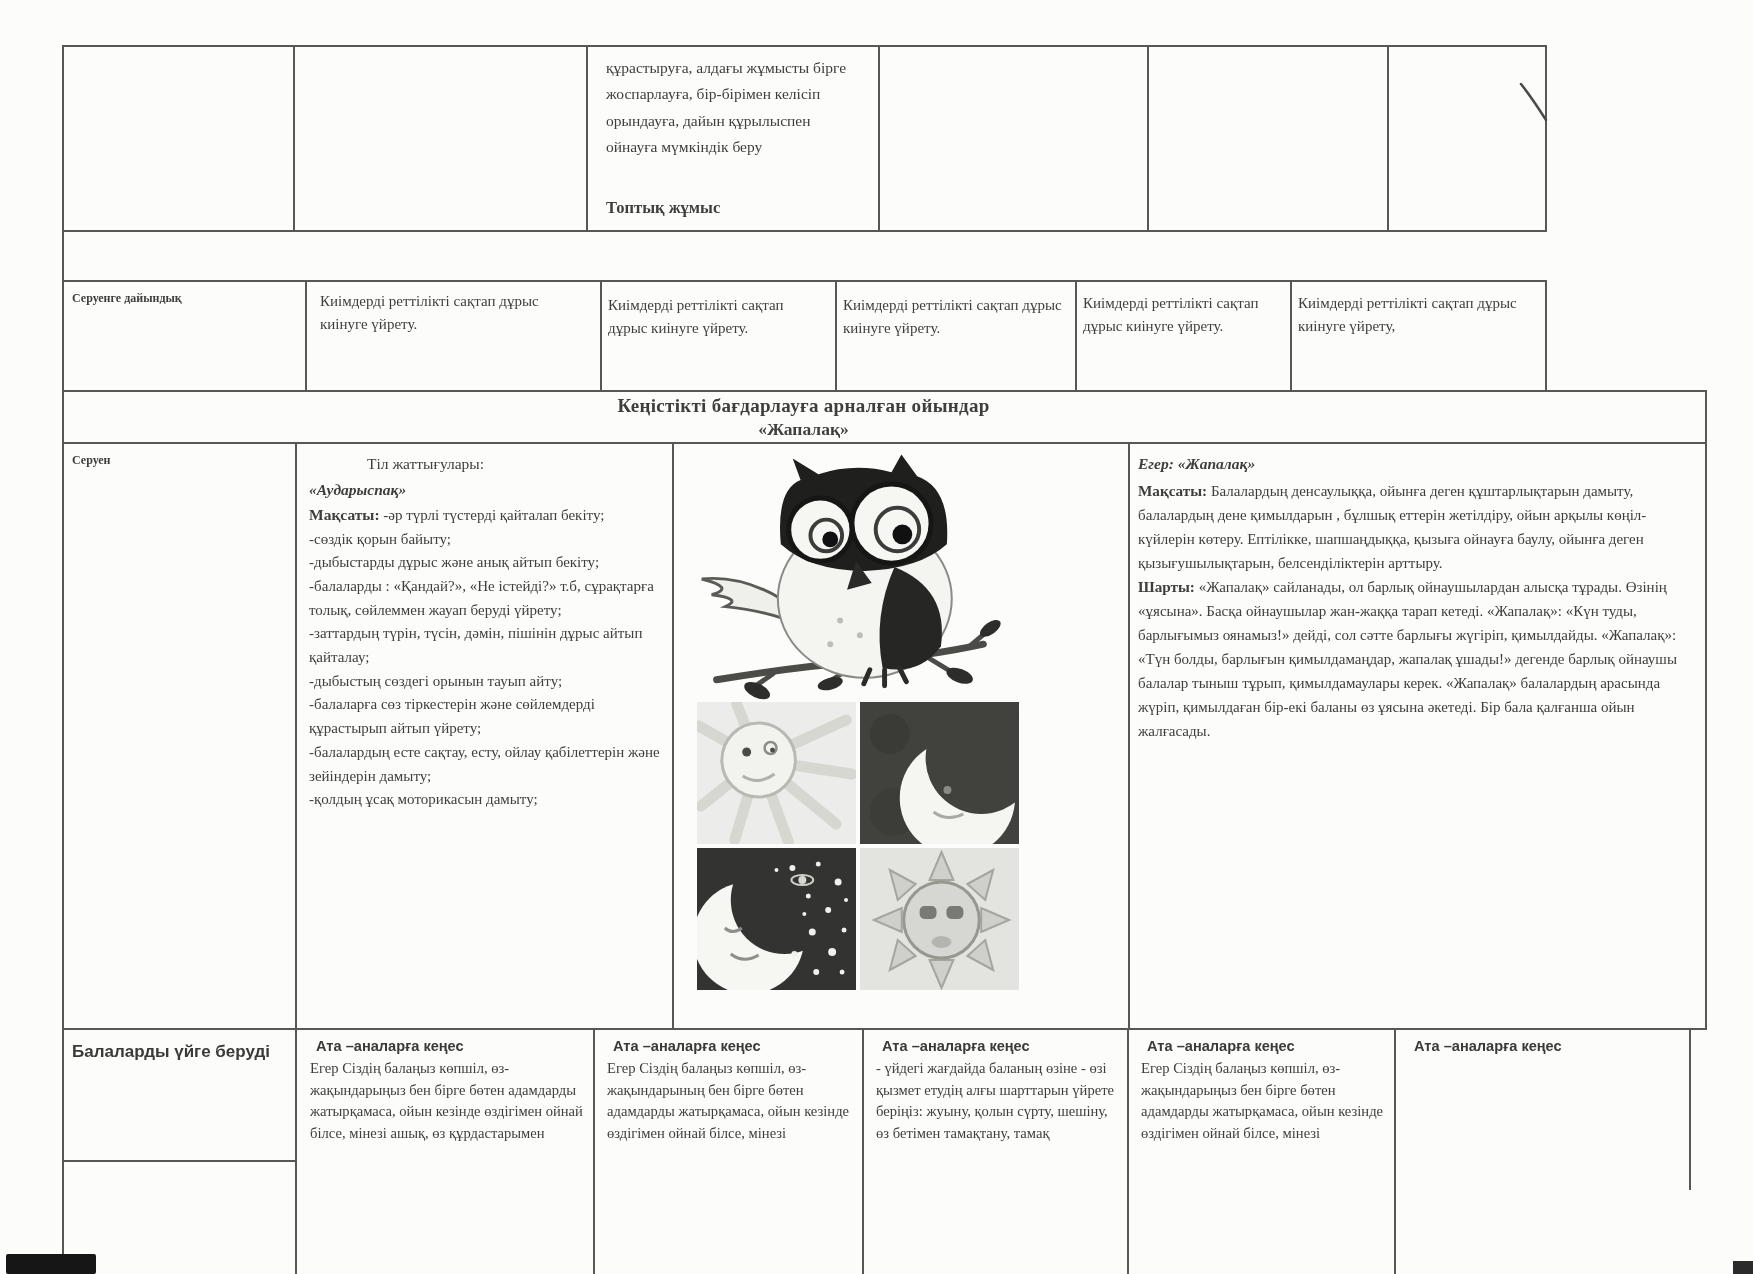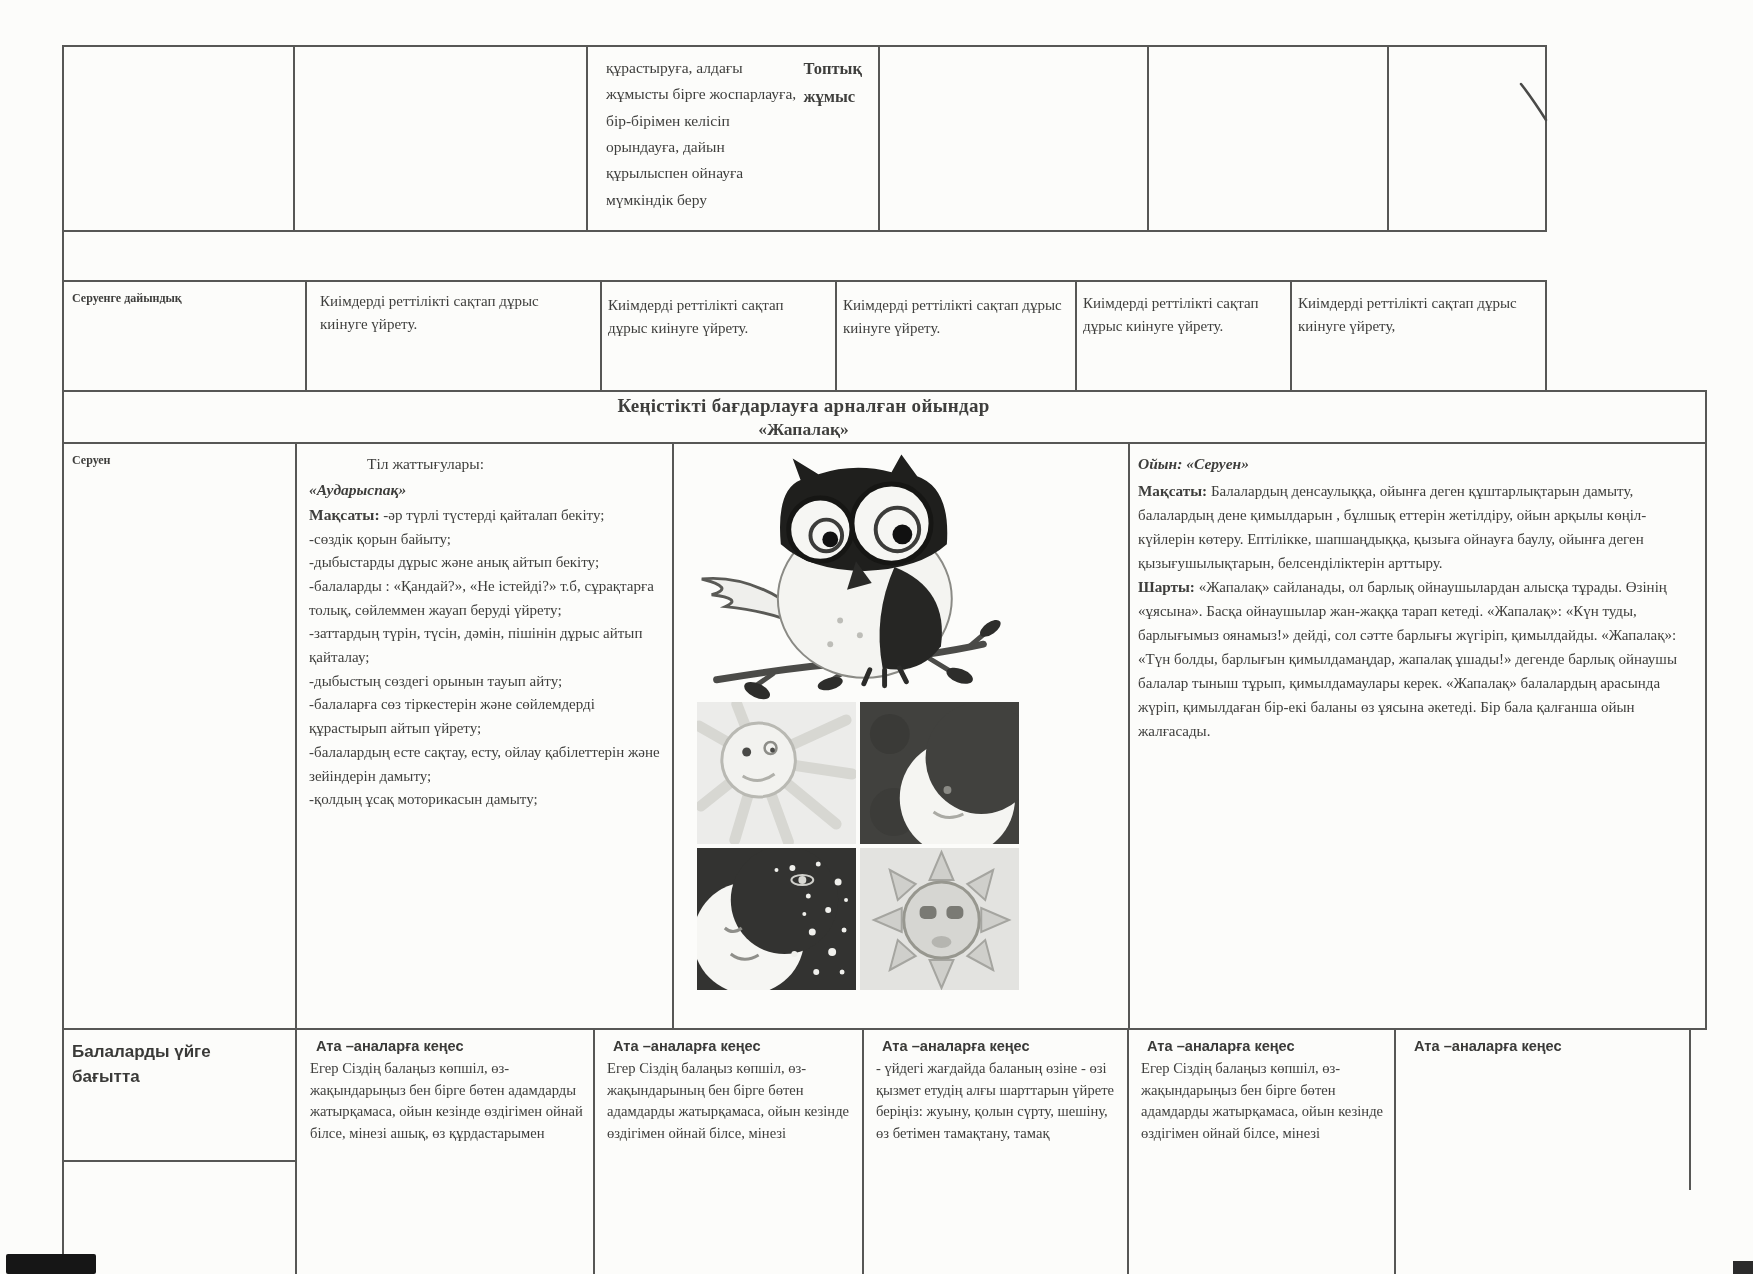--- a/index.html
+++ b/index.html
@@ -11,21 +11,21 @@
     color:#3e3e3c;
   }
   .gridline { position:absolute; background:#575755; }
   .gridline.h { height:2px; }
   .gridline.v { width:2px; }
 
   .cell { position:absolute; }
 
   .row-label { font-weight:bold; font-size:12px; line-height:1.35; }
 
-  .top-goal-cell { display:flex; flex-direction:row; justify-content:space-between;
+  .top-goal-cell { display:flex; flex-direction:column; justify-content:space-between;
     font-size:15.5px; line-height:1.7; }
   .top-goal-footer { font-weight:bold; font-size:16.5px; }
 
   .hunters-cell { font-size:15px; line-height:1.7; }
 
   .prep-cell { font-size:15px; line-height:1.55; }
 
   .games-header { text-align:center; font-weight:bold; }
   .games-header .l1 { font-size:19px; letter-spacing:0.3px; }
   .games-header .l2 { font-size:17.5px; margin-top:2px; }
@@ -231,26 +231,26 @@
           <path d="M134 122 L108 108 L126 92 Z"></path>
       </g>
       <circle cx="82" cy="72" r="38" fill="#d6d6d2" stroke="#97978f" stroke-width="3"></circle>
       <rect x="60" y="58" width="17" height="13" rx="5" fill="#7a7a74"></rect>
       <rect x="87" y="58" width="17" height="13" rx="5" fill="#7a7a74"></rect>
       <ellipse cx="82" cy="94" rx="10" ry="6" fill="#b5b5b0"></ellipse>
     </svg>
   </div>
 
   <div class="cell owl-game-cell" style="left:1138px;top:452px;width:558px">
-    <div class="owl-game-title">Ойын: «Серуен»</div>
+    <div class="owl-game-title">Егер: «Жапалақ»</div>
     <p><b>Мақсаты:</b> <span>Балалардың денсаулыққа, ойынға деген құштарлықтарын дамыту, балалардың дене қимылдарын , бұлшық еттерін жетілдіру, ойын арқылы көңіл-күйлерін көтеру. Ептілікке, шапшаңдыққа, қызыға ойнауға баулу, ойынға деген қызығушылықтарын, белсенділіктерін арттыру.</span></p>
     <p><b>Шарты:</b> <span>«Жапалақ» сайланады, ол барлық ойнаушылардан алысқа тұрады. Өзінің «ұясына». Басқа ойнаушылар жан-жаққа тарап кетеді. «Жапалақ»: «Күн туды, барлығымыз оянамыз!» дейді, сол сәтте барлығы жүгіріп, қимылдайды. «Жапалақ»: «Түн болды, барлығын қимылдамаңдар, жапалақ ұшады!» дегенде барлық ойнаушы балалар тыныш тұрып, қимылдамаулары керек. «Жапалақ» балалардың арасында жүріп, қимылдаған бір-екі баланы өз ұясына әкетеді. Бір бала қалғанша ойын жалғасады.</span></p>
   </div>
 
-  <div class="cell home-label" style="left:72px;top:1040px;width:210px">Балаларды үйге бағытта</div>
+  <div class="cell home-label" style="left:72px;top:1040px;width:210px">Балаларды үйге беруді</div>
 
   <div class="cell advice-cell" style="left:302px;top:1038px;width:284px;padding-left:8px">
     <div class="advice-title">Ата –аналарға кеңес</div>
     <div class="advice-body">Егер Сіздің балаңыз көпшіл, өз-жақындарыңыз бен бірге бөтен адамдарды жатырқамаса, ойын кезінде өздігімен ойнай білсе, мінезі ашық, өз құрдастарымен</div>
   </div>
   <div class="cell advice-cell" style="left:601px;top:1038px;width:254px;padding-left:6px">
     <div class="advice-title">Ата –аналарға кеңес</div>
     <div class="advice-body">Егер Сіздің балаңыз көпшіл, өз-жақындарының бен бірге бөтен адамдарды жатырқамаса, ойын кезінде өздігімен ойнай білсе, мінезі</div>
   </div>
   <div class="cell advice-cell" style="left:870px;top:1038px;width:250px;padding-left:6px">

